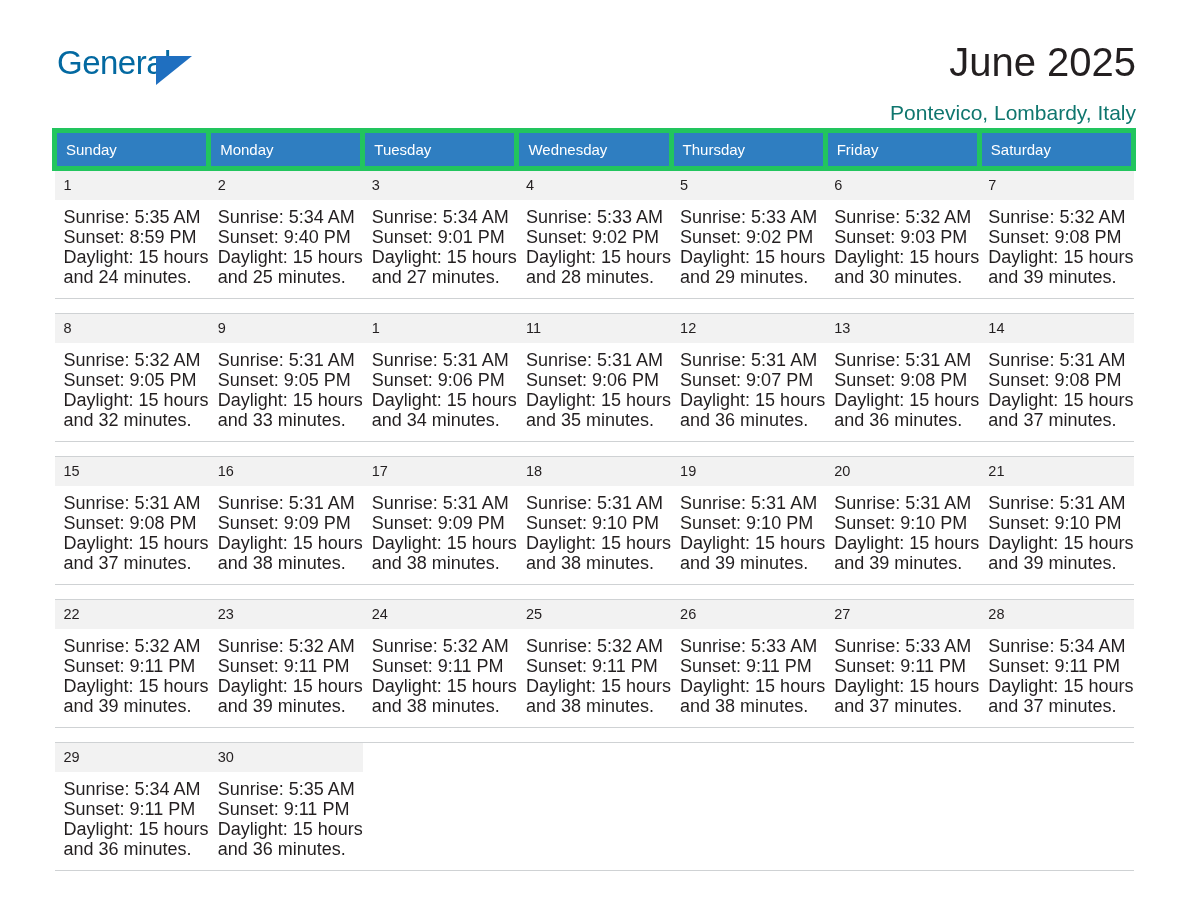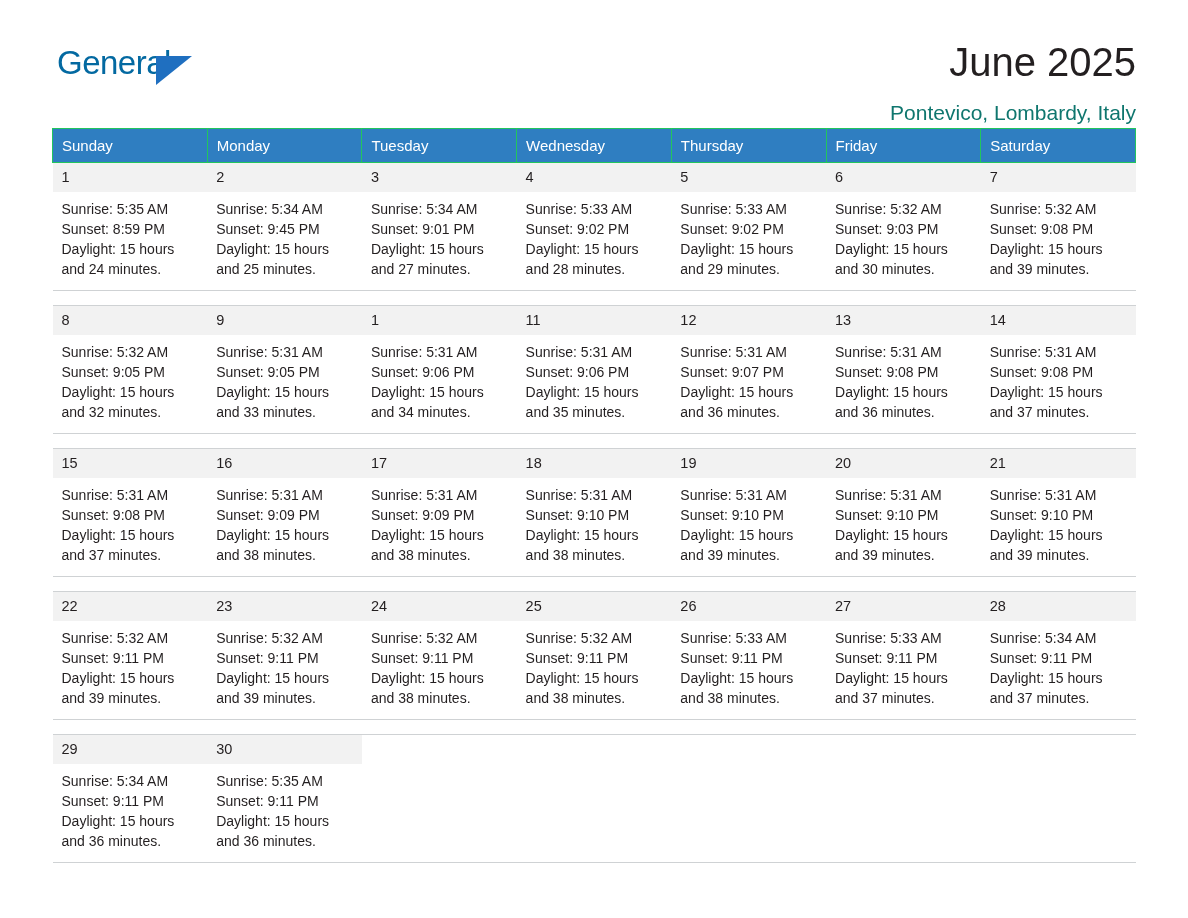--- a/index.html
+++ b/index.html
@@ -84,21 +84,21 @@
     margin-top: 8px;
   }
   table.cal th {
     background: #2f7ec1;
     color: #ffffff;
     font-weight: normal;
     font-size: 15px;
     text-align: left;
     padding: 8px 0 8px 9px;
     height: 16px;
-    border: 1px solid #22c55e;
+    border: 5px solid #22c55e;
   }
   table.cal td {
     vertical-align: top;
     width: 154.8px;
     border-top: 1px solid #2f7ec1;
     border-bottom: 1px solid #cfd2d4;
     padding: 0;
     background: #ffffff;
   }
   td.empty {
@@ -107,21 +107,21 @@
   .daynum {
     display: block;
     background: #f2f2f2;
     font-size: 14.5px;
     color: #231f20;
     padding: 6px 0 7px 9px;
     line-height: 16px;
   }
   .info {
     padding: 7px 9px 11px 9px;
-    font-size: 14px;
+    font-size: 18px;
     line-height: 20px;
     color: #231f20;
   }
   .info div { white-space: nowrap; }
   .spacer-row td {
     border: none;
     height: 14px;
     background: #ffffff;
   }
 </style>
@@ -165,21 +165,21 @@
             <div>Sunrise: 5:35 AM</div>
             <div>Sunset: 8:59 PM</div>
             <div>Daylight: 15 hours</div>
             <div>and 24 minutes.</div>
           </div>
         </td>
         <td>
           <span class="daynum">2</span>
           <div class="info">
             <div>Sunrise: 5:34 AM</div>
-            <div>Sunset: 9:45 PM</div>
+            <div>Sunset: 9:40 PM</div>
             <div>Daylight: 15 hours</div>
             <div>and 25 minutes.</div>
           </div>
         </td>
         <td>
           <span class="daynum">3</span>
           <div class="info">
             <div>Sunrise: 5:34 AM</div>
             <div>Sunset: 9:01 PM</div>
             <div>Daylight: 15 hours</div>

